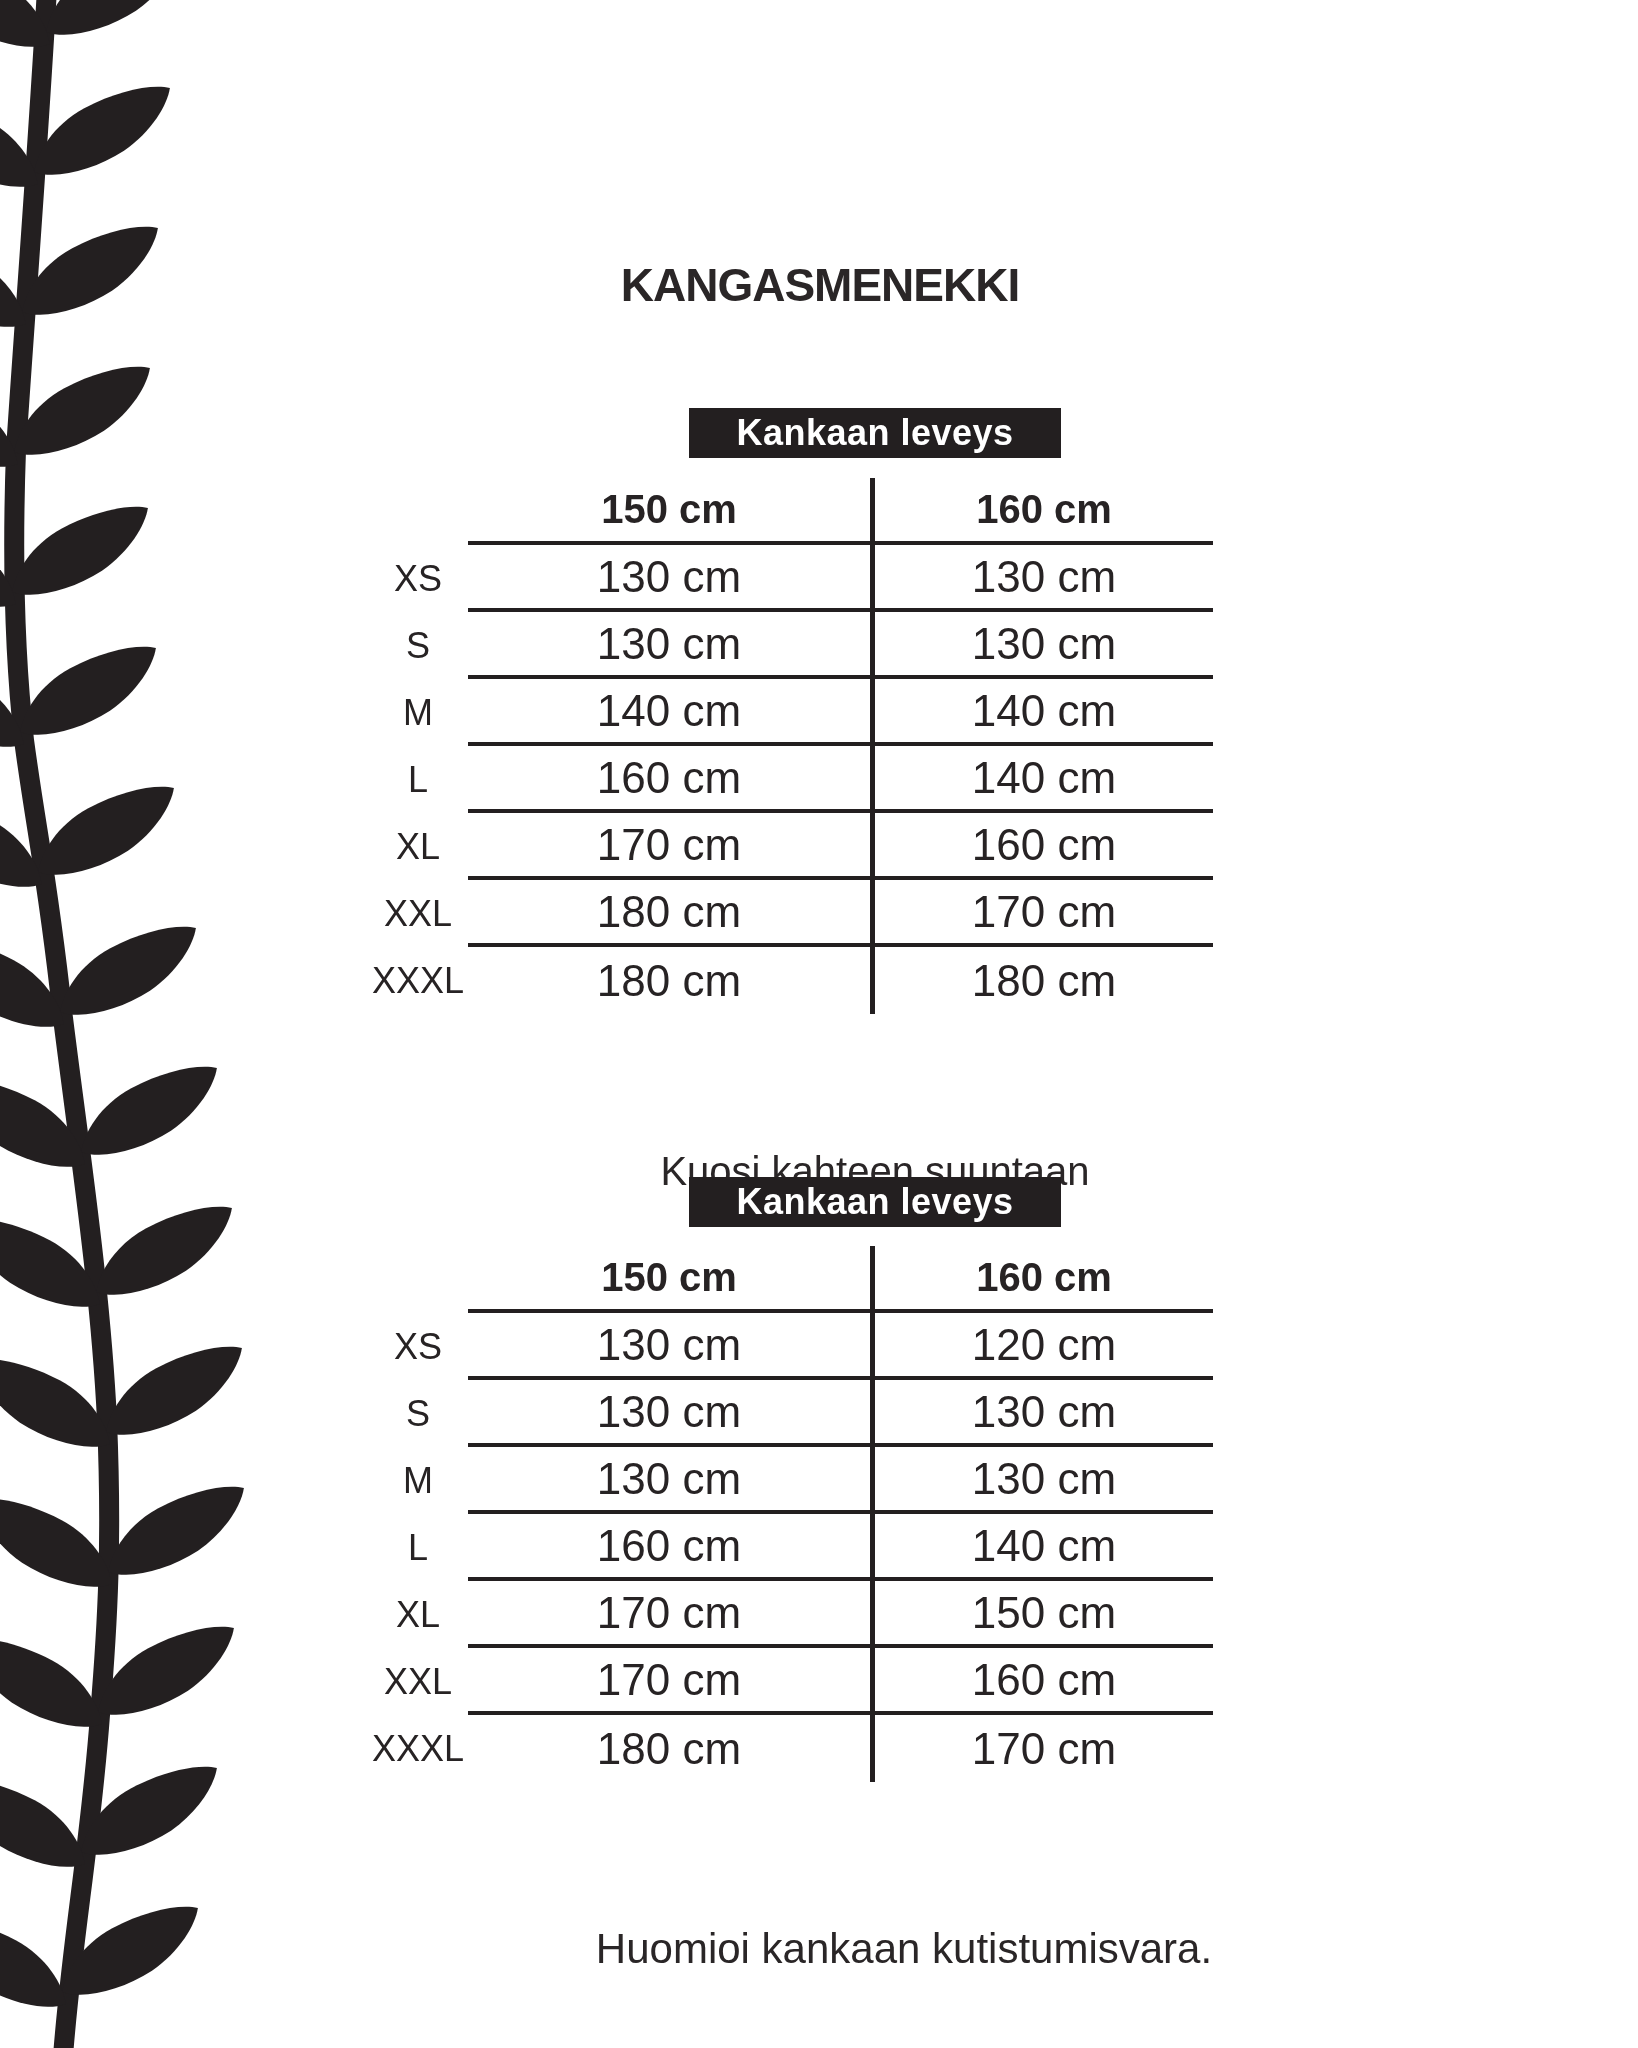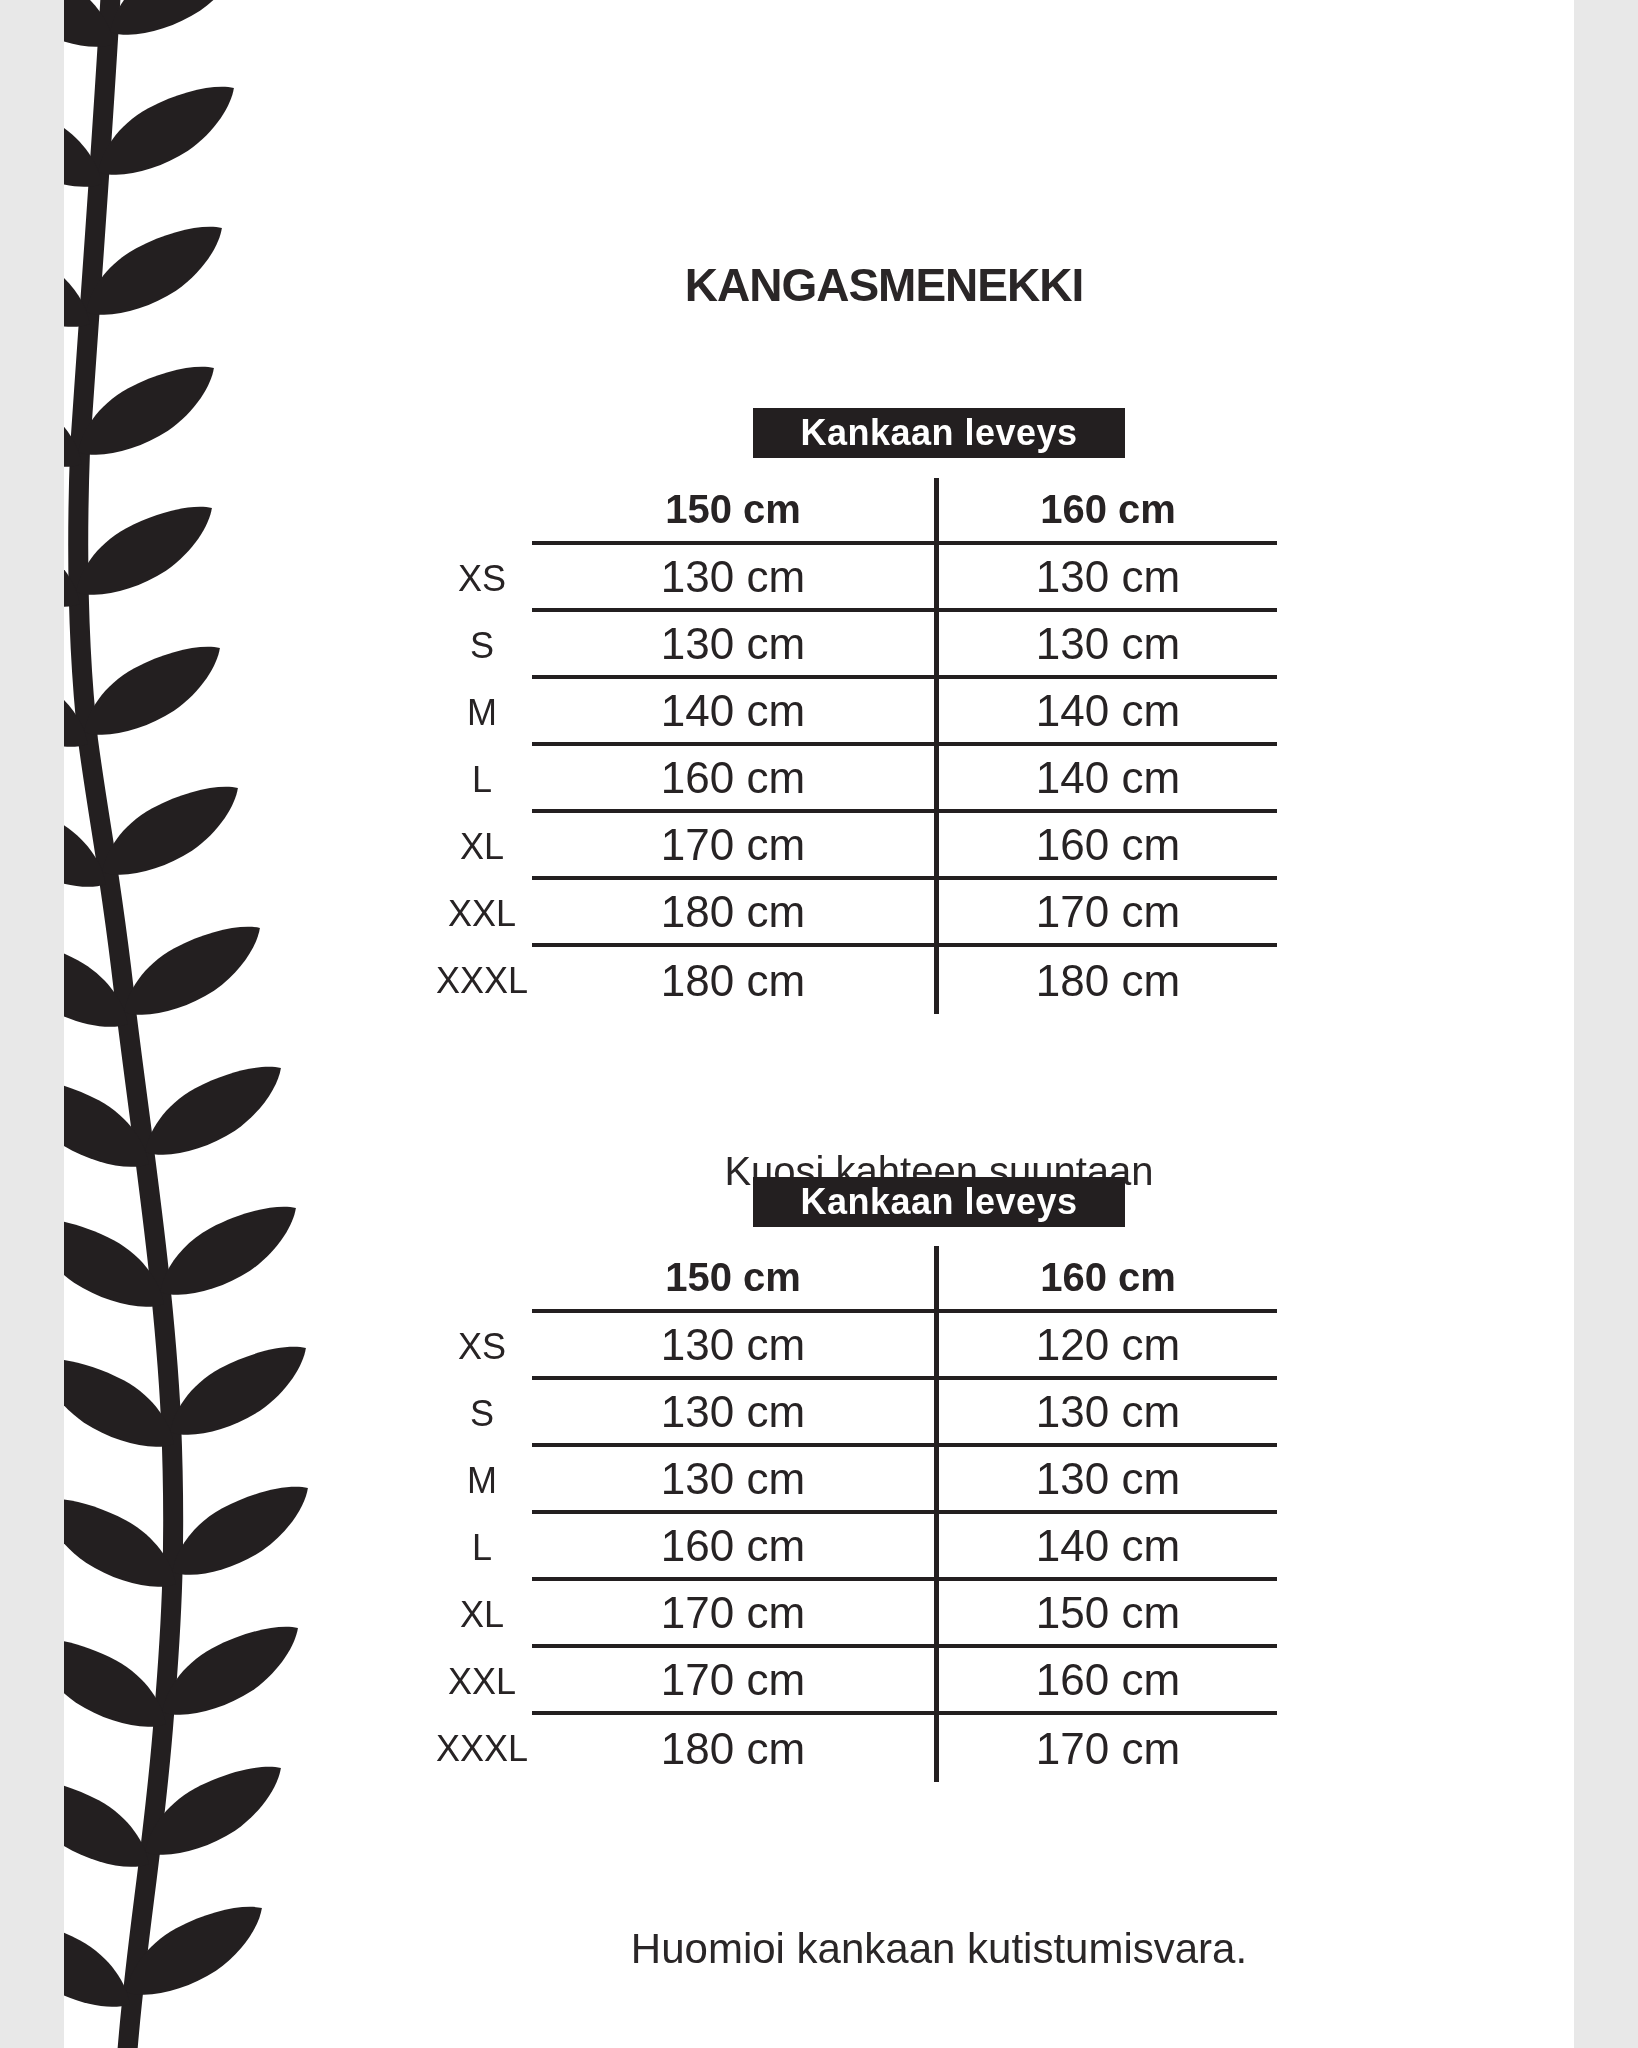--- a/index.html
+++ b/index.html
@@ -3,21 +3,21 @@
 <meta charset="utf-8">
 <style>
   :root{
     --ink:#231f20;
     --text:#272324;
     --bg:#ffffff;
   }
   html,body{margin:0;padding:0;background:#e8e8e8;}
   .page{
     position:relative;
-    width:1510px;height:2048px;
+    width:1638px;height:2048px;
     background:var(--bg);
     overflow:hidden;
     font-family:"Liberation Sans","DejaVu Sans",sans-serif;
     color:var(--text);
     margin:0 auto;
   }
   .vine{position:absolute;left:0;top:0;}
   .vine .stem{fill:none;stroke:var(--ink);stroke-width:20;stroke-linecap:round;}
   .vine .leaf{fill:var(--ink);}
 
@@ -52,21 +52,21 @@
     display:flex;align-items:center;justify-content:center;
     box-sizing:border-box;
   }
   .c1{border-right:5px solid var(--ink);border-bottom:4px solid var(--ink);}
   .c2{border-bottom:4px solid var(--ink);}
   .nb{border-bottom:none;}
   .hdr{font-weight:700;font-size:40px;}
   .val{font-size:44px;font-weight:400;}
   .lblc{font-size:36px;font-weight:400;}
 
-  .footer{top:1883px;font-size:42px;font-weight:400;color:#2a2627;}
+  .footer{top:1883px;font-size:42px;font-weight:400;color:#2a2627;margin-left:29px;}
 </style>
 </head>
 <body>
 
 <div class="page">
 
   <svg class="vine" width="300" height="2048" viewBox="0 0 300 2048" aria-hidden="true">
     <defs>
       <path id="leaf" d="M0,2 C6,-16 28,-40 62,-50 C98,-60 132,-60 150,-52 C144,-36 124,-14 92,0 C58,13 18,14 0,2 Z"></path>
     </defs>

